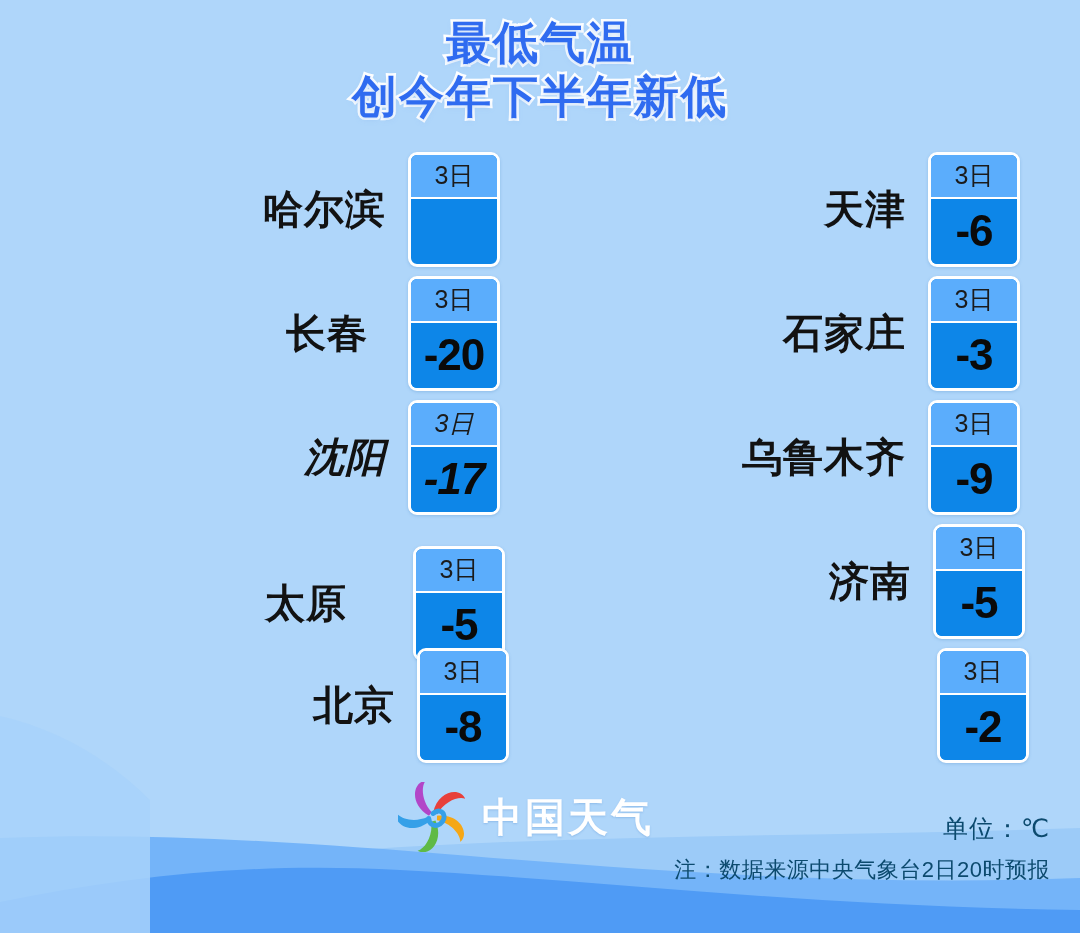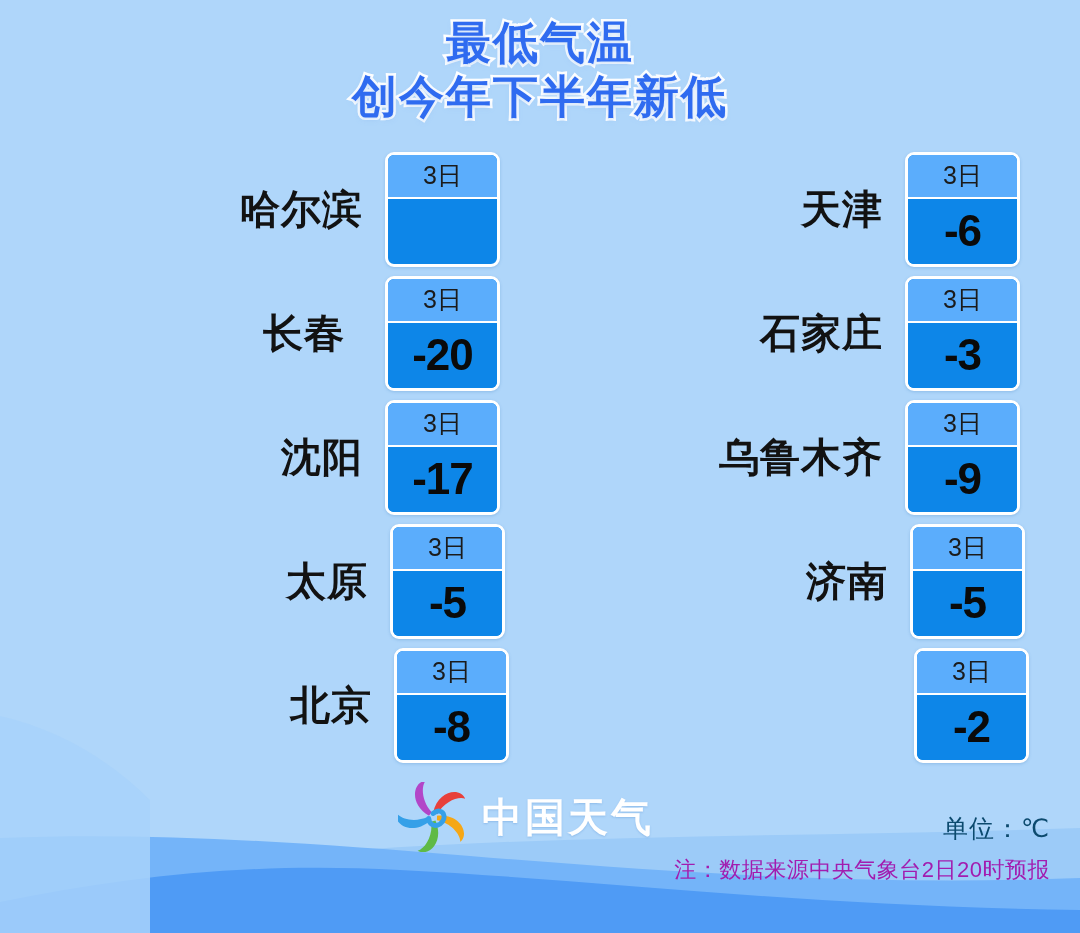--- a/index.html
+++ b/index.html
@@ -54,21 +54,21 @@
   .city-name {
     font-size:40px;
     font-weight:bold;
     color:#121212;
     white-space:nowrap;
     margin-right:22px;
     letter-spacing:1px;
   }
 
   .temp-card {
-    width:115px; height:115px;
+    width:92px; height:115px;
     border:3px solid #FFFFFF;
     border-radius:9px;
     overflow:hidden;
     background:#0D86E8;
     box-shadow:0 1px 3px rgba(80,140,200,.35);
     flex:none;
     display:flex; flex-direction:column;
   }
   .card-head {
     height:44px;
@@ -114,21 +114,21 @@
     z-index:4;
   }
   .unit-line {
     font-size:25px;
     color:#0c4a6e;
     letter-spacing:1px;
     margin-bottom:10px;
   }
   .source-line {
     font-size:22px;
-    color:#a21caf;
+    color:#0c4a6e;
     letter-spacing:0.5px;
   }
 </style>
 </head>
 <body>
 
 <div class="bg-layer">
   <svg viewBox="0 0 1080 933" preserveAspectRatio="none">
     <rect x="0" y="0" width="1080" height="933" fill="#AFD6FA"></rect>
     <path d="M0,905 C120,880 240,856 420,846 C640,834 860,836 1080,828 L1080,933 L0,933 Z" fill="#9CCBF8"></path>
@@ -152,28 +152,28 @@
         <div class="card-head">3日</div>
       </div>
     </div>
     <div class="row" style="top:126px;gap:18px;">
       <span class="city-name">长春</span>
       <div class="temp-card">
         <div class="card-head">3日</div>
         <div class="card-body">-20</div>
       </div>
     </div>
-    <div class="row" style="top:250px;">
+    <div class="row" style="top:250px;font-style:italic;">
       <span class="city-name">沈阳</span>
       <div class="temp-card">
         <div class="card-head">3日</div>
         <div class="card-body">-17</div>
       </div>
     </div>
-    <div class="row" style="top:374px;left:5px;">
+    <div class="row" style="top:396px;left:5px;gap:44px;">
       <span class="city-name">太原</span>
       <div class="temp-card">
         <div class="card-head">3日</div>
         <div class="card-body">-5</div>
       </div>
     </div>
     <div class="row" style="top:498px;left:9px;">
       <span class="city-name">北京</span>
       <div class="temp-card">
         <div class="card-head">3日</div>

